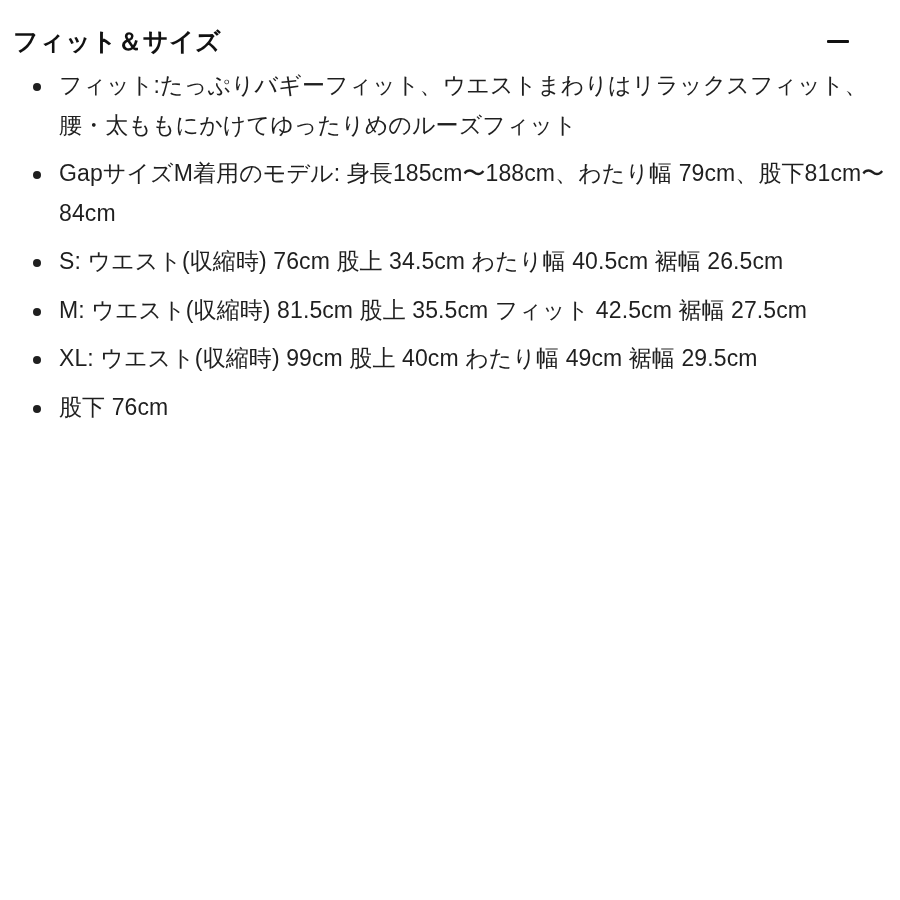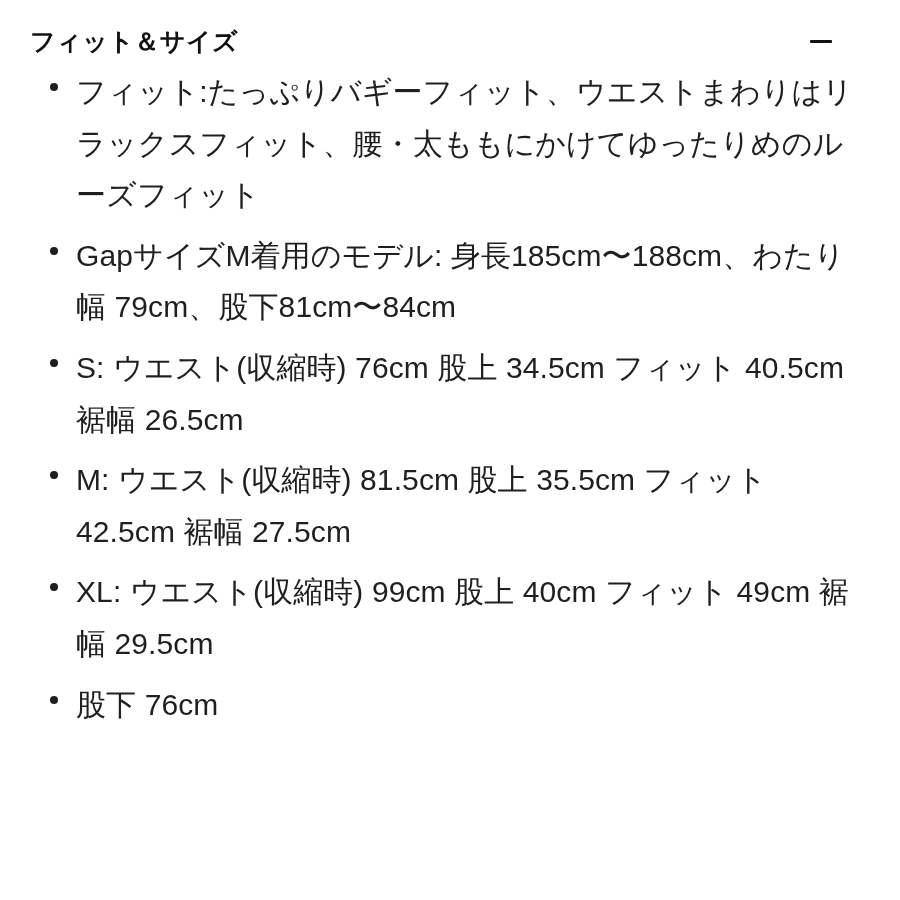--- a/index.html
+++ b/index.html
@@ -11,21 +11,21 @@
     width: 900px;
     height: 900px;
     overflow: hidden;
     font-family: "Liberation Sans", "DejaVu Sans", sans-serif;
     color: #1c1c1c;
     -webkit-font-smoothing: antialiased;
   }
   .panel {
     width: 900px;
     box-sizing: border-box;
-    padding: 0 30px;
+    padding: 0 13px;
   }
   .section-header {
     display: flex;
     align-items: center;
     justify-content: space-between;
     padding: 26px 0 10px 0;
   }
   .section-title {
     font-size: 25px;
     font-weight: bold;
@@ -52,21 +52,21 @@
   }
   ul.bullet-list {
     list-style: none;
     margin: 0;
     padding: 0;
   }
   ul.bullet-list li {
     position: relative;
     padding-left: 46px;
     margin: 0 0 9px 0;
-    font-size: 30px;
+    font-size: 23px;
     line-height: 1.72;
     color: #1f1f1f;
     letter-spacing: 0.1px;
   }
   ul.bullet-list li::before {
     content: "";
     position: absolute;
     left: 20px;
     top: 17px;
     width: 8px;
@@ -81,19 +81,19 @@
 <div class="panel">
 
   <div class="section-header">
     <div class="section-title">フィット＆サイズ</div>
     <div class="collapse-icon"></div>
   </div>
 
   <ul class="bullet-list">
     <li>フィット:たっぷりバギーフィット、ウエストまわりはリラックスフィット、腰・太ももにかけてゆったりめのルーズフィット</li>
     <li>GapサイズM着用のモデル: 身長185cm〜188cm、わたり幅 79cm、股下81cm〜84cm</li>
-    <li>S: ウエスト(収縮時) 76cm 股上 34.5cm フィット 40.5cm 裾幅 26.5cm</li>
+    <li>S: ウエスト(収縮時) 76cm 股上 34.5cm わたり幅 40.5cm 裾幅 26.5cm</li>
     <li>M: ウエスト(収縮時) 81.5cm 股上 35.5cm フィット 42.5cm 裾幅 27.5cm</li>
-    <li>XL: ウエスト(収縮時) 99cm 股上 40cm フィット 49cm 裾幅 29.5cm</li>
+    <li>XL: ウエスト(収縮時) 99cm 股上 40cm わたり幅 49cm 裾幅 29.5cm</li>
     <li>股下 76cm</li>
   </ul>
 
 </div>
 
 </body></html>

